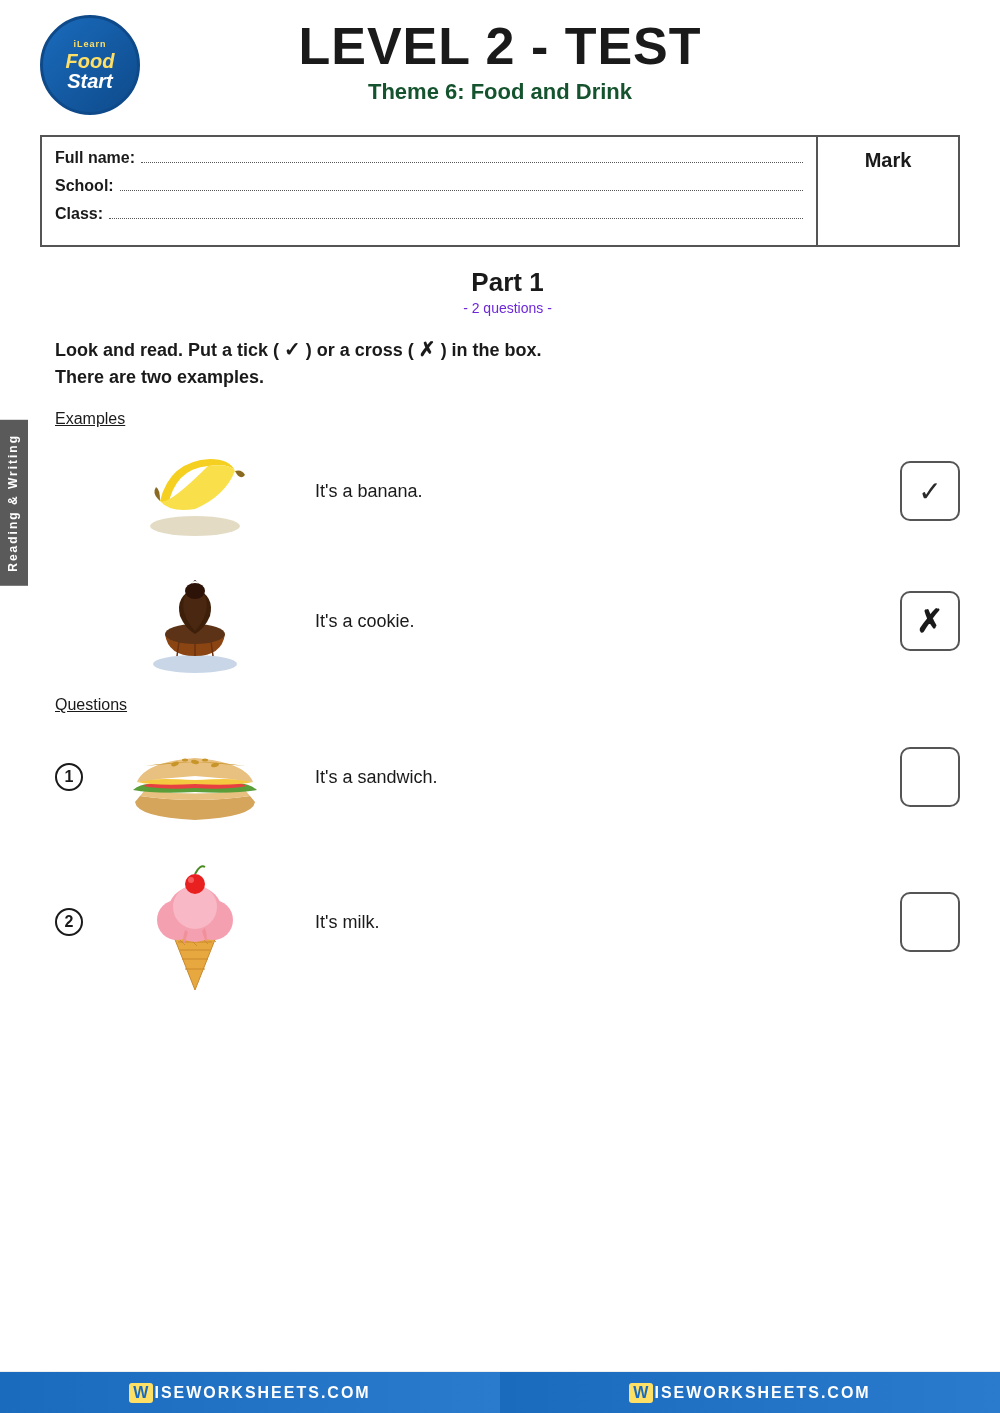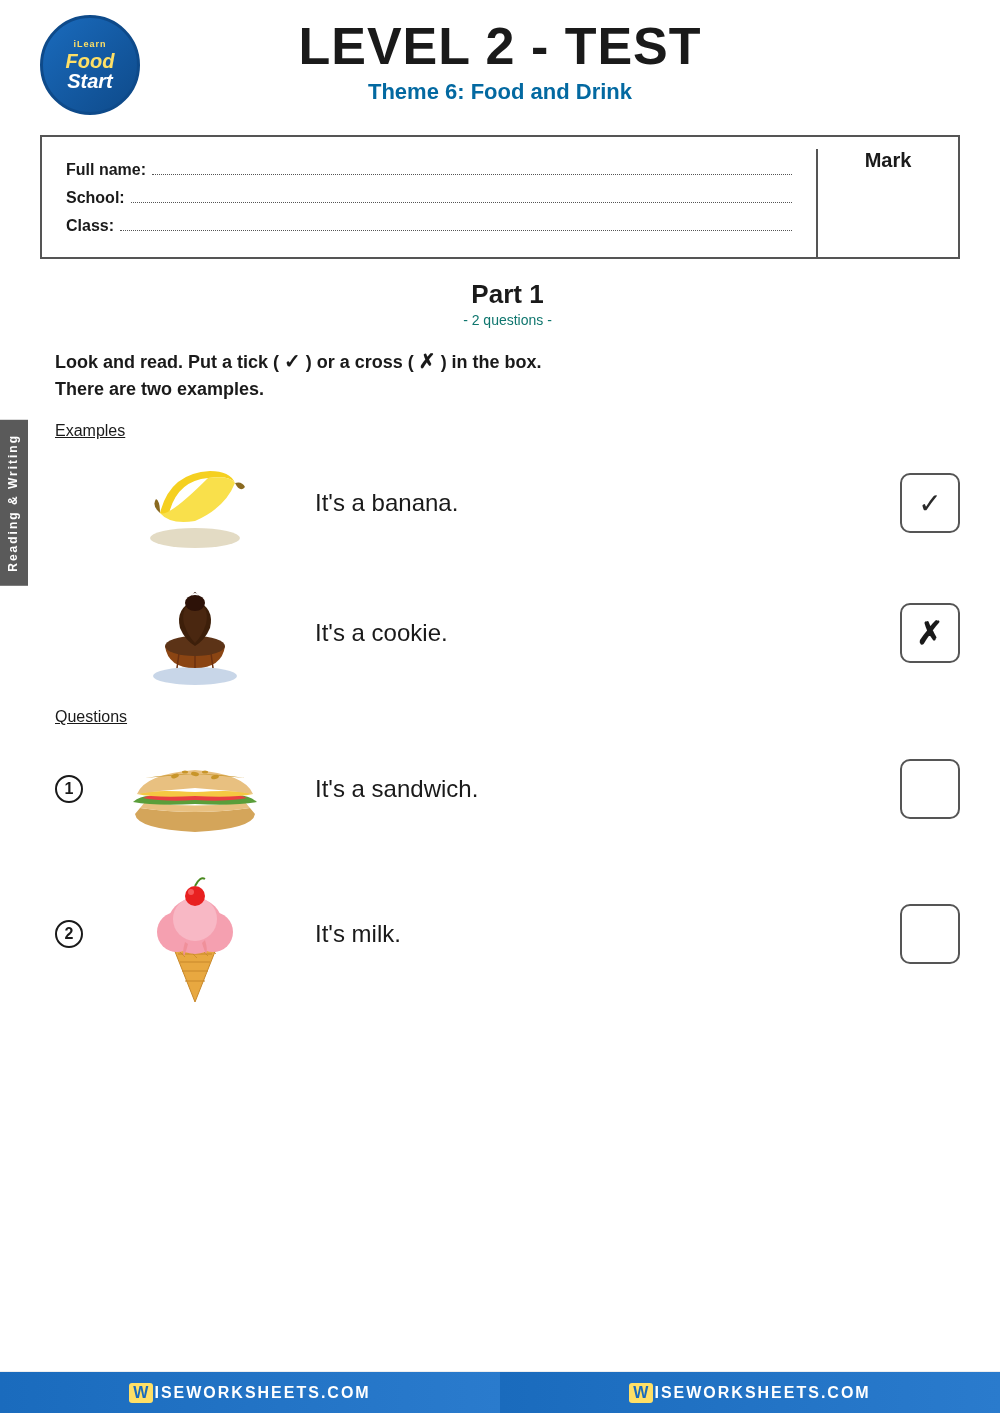--- a/index.html
+++ b/index.html
@@ -75,36 +75,35 @@
       font-size: 52px;
       font-weight: 900;
       color: #1a1a1a;
       letter-spacing: 1px;
       line-height: 1.1;
     }
 
     .subtitle {
       font-size: 22px;
       font-weight: bold;
-      color: #0369a1;
+      color: #14532d;
       margin-top: 4px;
     }
 
     
     .info-box {
       margin: 20px 40px 10px 40px;
       border: 2px solid #555;
       display: flex;
     }
 
     .info-left {
       flex: 1;
-      padding: 12px 24px;
+      padding: 12px 13px;
       border-right: 2px solid #555;
-      margin-top: 12px;
     }
 
     .info-right {
       width: 140px;
       padding: 12px 16px;
       display: flex;
       align-items: flex-start;
       justify-content: center;
     }
 
@@ -158,21 +157,21 @@
       text-align: center;
       font-size: 26px;
       font-weight: 900;
       color: #1a1a1a;
       margin-bottom: 2px;
     }
 
     .part-subtitle {
       text-align: center;
       font-size: 14px;
-      color: #0f766e;
+      color: #6d28d9;
       margin-bottom: 18px;
     }
 
     .instruction {
       font-size: 18px;
       font-weight: bold;
       color: #1a1a1a;
       margin-bottom: 19px;
       line-height: 1.5;
     }
@@ -204,21 +203,21 @@
     .item-image {
       width: 200px;
       flex-shrink: 0;
       display: flex;
       align-items: center;
       justify-content: center;
     }
 
     .item-text {
       flex: 1;
-      font-size: 24px;
+      font-size: 18px;
       color: #1a1a1a;
       padding-left: 20px;
     }
 
     .item-checkbox {
       width: 60px;
       height: 60px;
       border: 2.5px solid #555;
       border-radius: 10px;
       display: flex;

